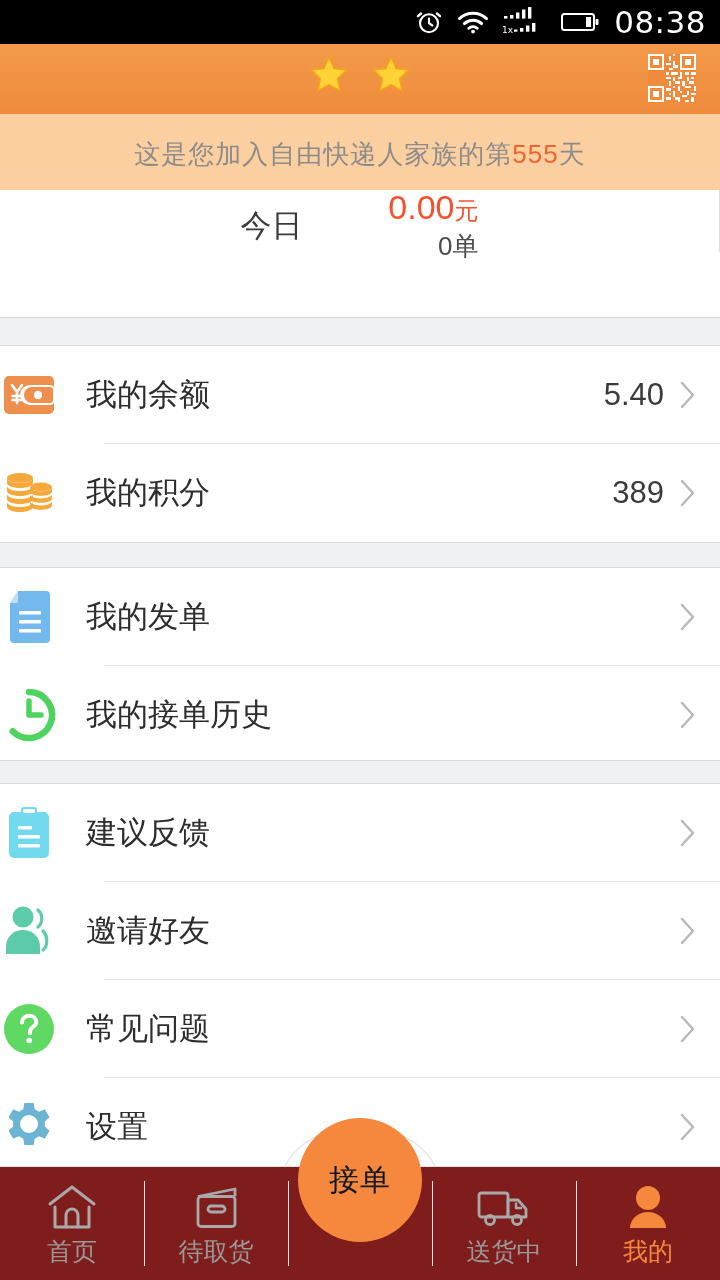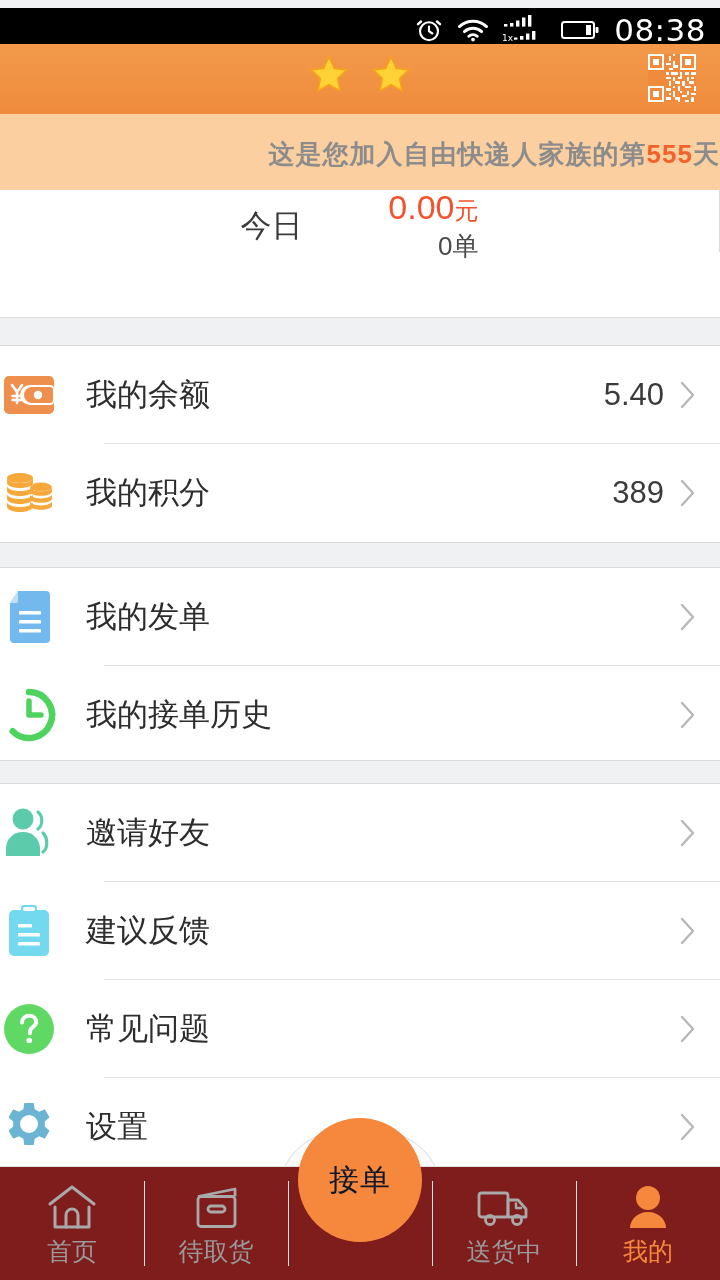--- a/index.html
+++ b/index.html
@@ -7,41 +7,41 @@
     width:720px; height:1280px;
     font-family:"Liberation Sans","DejaVu Sans",sans-serif;
     background:#ffffff; overflow:hidden;
   }
   #app { position:relative; width:720px; height:1280px; background:#f2f3f5; }
 
   
   .statusbar{
     position:absolute; top:0; left:0; width:720px; height:44px;
     background:#000; display:flex; align-items:center;
-    justify-content:flex-end; padding-right:14px; gap:13px;margin-top:8px;
+    justify-content:flex-end; padding-right:14px; gap:13px;
   }
   .sb-icon{ display:flex; align-items:center; justify-content:center; }
   .sb-time{ color:#fff; font-size:31px; letter-spacing:.5px; line-height:1;
             font-family:"DejaVu Sans",sans-serif; }
 
   
   .header{
     position:absolute; top:44px; left:0; width:720px; height:70px;
     background:linear-gradient(180deg,#f29a4a 0%,#f08b3d 100%);
   }
   .stars{
     position:absolute; left:0; top:10px; width:720px;
     display:flex; justify-content:center; gap:18px;
   }
   .qr{ position:absolute; right:24px; top:10px; width:48px; height:48px; }
 
   
   .banner{
     position:absolute; top:114px; left:0; width:720px; height:80px;
-    background:#fbcfa0; display:flex; align-items:center; justify-content:flex-end;font-weight:bold;
+    background:#fbcfa0; display:flex; align-items:center; justify-content:center;
   }
   .banner-text{ font-size:26px; color:#8c8c8c; letter-spacing:1px; }
   .banner-text .num{ color:#f4622c; }
 
   
   .stats{
     position:absolute; top:190px; left:0; width:720px; height:159px;
     background:#fff; display:flex; align-items:flex-start;
   }
   .stat{ flex:1; display:flex; align-items:center; justify-content:center; gap:0; }
@@ -324,49 +324,49 @@
           </svg>
       </span>
     </div>
   </div>
 
   <div class="gap" style="position:absolute;top:760px;left:0;width:720px;height:24px;"></div>
 
   <div class="group" style="top:784px;height:386px;">
     <div class="row">
       <span class="row-icon">
-        <svg width="52" height="54" viewBox="0 0 52 54">
-          <circle cx="20" cy="13" r="10.5" fill="#5ccbab"></circle>
-          <path d="M20 26c10 0 17 7.5 17 16.5V50H3v-7.5C3 33.5 10 26 20 26z" fill="#5ccbab"></path>
-          <path d="M35 6c5 4 5 13 0 17" fill="none" stroke="#5ccbab" stroke-width="3.2" stroke-linecap="round"></path>
-          <path d="M40 27c5 5 5 15 0 19" fill="none" stroke="#5ccbab" stroke-width="3.2" stroke-linecap="round"></path>
-        </svg>
-      </span>
-      <span class="row-label">邀请好友</span>
-      <span class="row-value"></span>
-      <span class="chev">
-        <svg width="16" height="28" viewBox="0 0 16 28">
-            <path d="M2 2l11 12L2 26" fill="none" stroke="#b8b8b8" stroke-width="2.4" stroke-linecap="round" stroke-linejoin="round"></path>
-          </svg>
-      </span>
-      <span class="sep"></span>
-    </div>
-
-    <div class="row">
-      <span class="row-icon">
         <svg width="50" height="56" viewBox="0 0 50 56">
           <rect x="5" y="7" width="40" height="46" rx="5" fill="#72d9ee"></rect>
           <rect x="17" y="2" width="16" height="8" rx="3" fill="#72d9ee"></rect>
           <rect x="19" y="4" width="12" height="4" rx="2" fill="#ffffff"></rect>
           <rect x="14" y="21" width="14" height="3.6" rx="1.2" fill="#ffffff"></rect>
           <rect x="14" y="30" width="22" height="3.6" rx="1.2" fill="#ffffff"></rect>
           <rect x="14" y="39" width="22" height="3.6" rx="1.2" fill="#ffffff"></rect>
         </svg>
       </span>
       <span class="row-label">建议反馈</span>
+      <span class="row-value"></span>
+      <span class="chev">
+        <svg width="16" height="28" viewBox="0 0 16 28">
+            <path d="M2 2l11 12L2 26" fill="none" stroke="#b8b8b8" stroke-width="2.4" stroke-linecap="round" stroke-linejoin="round"></path>
+          </svg>
+      </span>
+      <span class="sep"></span>
+    </div>
+
+    <div class="row">
+      <span class="row-icon">
+        <svg width="52" height="54" viewBox="0 0 52 54">
+          <circle cx="20" cy="13" r="10.5" fill="#5ccbab"></circle>
+          <path d="M20 26c10 0 17 7.5 17 16.5V50H3v-7.5C3 33.5 10 26 20 26z" fill="#5ccbab"></path>
+          <path d="M35 6c5 4 5 13 0 17" fill="none" stroke="#5ccbab" stroke-width="3.2" stroke-linecap="round"></path>
+          <path d="M40 27c5 5 5 15 0 19" fill="none" stroke="#5ccbab" stroke-width="3.2" stroke-linecap="round"></path>
+        </svg>
+      </span>
+      <span class="row-label">邀请好友</span>
       <span class="row-value"></span>
       <span class="chev">
         <svg width="16" height="28" viewBox="0 0 16 28">
             <path d="M2 2l11 12L2 26" fill="none" stroke="#b8b8b8" stroke-width="2.4" stroke-linecap="round" stroke-linejoin="round"></path>
           </svg>
       </span>
       <span class="sep"></span>
     </div>
 
     <div class="row">

